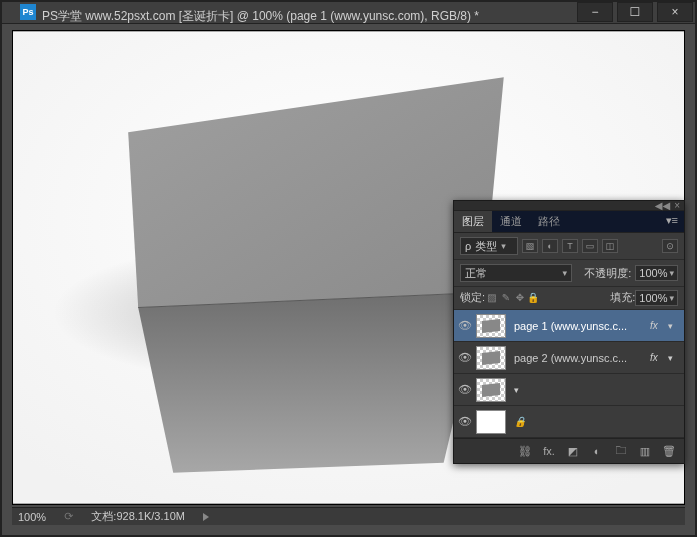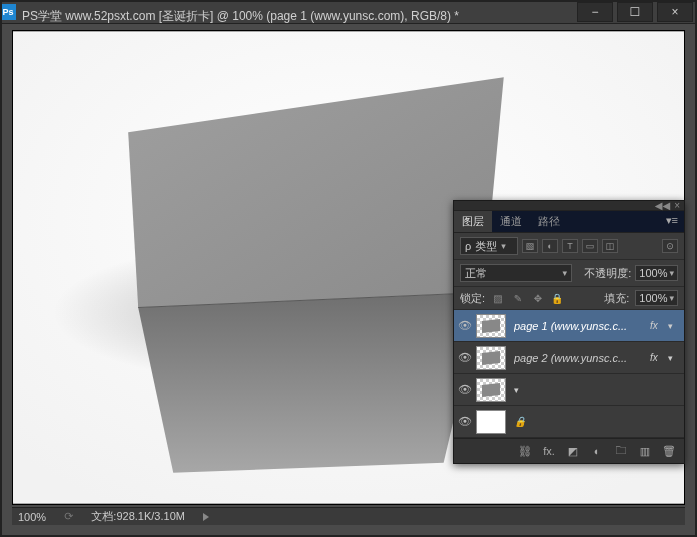--- a/index.html
+++ b/index.html
@@ -1,21 +1,21 @@
 <!DOCTYPE html>
 <html><head>
 <meta charset="utf-8">
 <style>
   * { margin: 0; padding: 0; box-sizing: border-box; font-family: "Microsoft YaHei", Arial, sans-serif; }
   body { background: #4a4a4a; width: 697px; height: 537px; overflow: hidden; position: relative; }
 
   
   .titlebar {
     height: 24px; background: #3f3f3f; display: flex; align-items: center;
-    padding-left: 0; color: #d0d0d0; font-size: 12px; border-bottom: 1px solid #222;
+    padding-left: 20px; color: #d0d0d0; font-size: 12px; border-bottom: 1px solid #222;
   }
   .titlebar .ps-icon {
     width: 16px; height: 16px; background: #1f86d1; color: #fff; font-size: 9px;
     display: flex; align-items: center; justify-content: center; margin-right: 6px; font-weight: bold;
   }
   .window-btn {
     width: 36px; height: 20px; background: #2e2e2e; color: #ccc; display: flex;
     align-items: center; justify-content: center; font-size: 12px; border: 1px solid #222;
   }
 
@@ -47,40 +47,40 @@
   .panel-row { display:flex; align-items:center; padding:4px 6px; gap:4px; border-bottom:1px solid #2a2a2a; }
   .panel-row .select {
     background:#2a2a2a; border:1px solid #555; padding:1px 4px; height:18px;
     display:flex; align-items:center; gap:4px; color:#ccc;
   }
   .chev { font-size:9px; color:#aaa;}
   .icon16 { width:16px; height:14px; border:1px solid #555; display:flex; align-items:center; justify-content:center; font-size:9px; color:#999; background:#333;}
   .panel-row .label { color:#ccc; }
   .opacity-field { background:#2a2a2a; border:1px solid #555; padding:0 3px; height:16px; display:flex; align-items:center; gap:2px;}
 
-  .lock-row { display:flex; align-items:center; padding:3px 6px; gap:6px; border-bottom:1px solid #2a2a2a;}
+  .lock-row { display:flex; align-items:flex-start; padding:3px 6px; border-bottom:1px solid #2a2a2a;}
   .lock-row .mini-icon { width:14px; height:14px; display:flex; align-items:center; justify-content:center; color:#888; font-size:10px;}
 
   .layer-list { max-height: 160px; }
   .layer {
     display:flex; align-items:center; height:32px; border-bottom:1px solid #2a2a2a;
     padding-right:4px;
   }
   .layer.selected { background:#4b6a8f; color:#fff; }
   .eye { width:22px; display:flex; align-items:center; justify-content:center; color:#bbb; }
   .thumb {
     width:30px; height:24px; background:#ddd; border:1px solid #888; margin-right:8px; position:relative;
     display:flex; align-items:center; justify-content:center; overflow:hidden;
   }
   .thumb.alpha::before {
     content:""; position:absolute; inset:0;
     background: repeating-conic-gradient(#ccc 0 25%, #fff 0 50%) 0 0/6px 6px;
   }
   .thumb .card { position:relative; width:18px; height:12px; background:#888; transform:skewY(-6deg); }
-  .layer-name { flex:1; white-space:nowrap; overflow:hidden; text-overflow:ellipsis; font-size:11px; font-style:italic;}
+  .layer-name { flex:1; white-space:nowrap; overflow:hidden; text-overflow:ellipsis; font-size:11px; }
   .layer.bg .layer-name { font-style: italic; }
   .fx { width:18px; font-size:10px; color:#ccc; font-style:italic;}
   .sub { width:12px; font-size:9px; color:#ccc;}
 
   .panel-footer {
     display:flex; align-items:center; justify-content:flex-end; gap:6px;
     padding:4px 6px; background:#333; border-top:1px solid #222;
   }
   .panel-footer .fico { width:18px; height:16px; display:flex; align-items:center; justify-content:center; color:#aaa; font-size:11px;}
 

